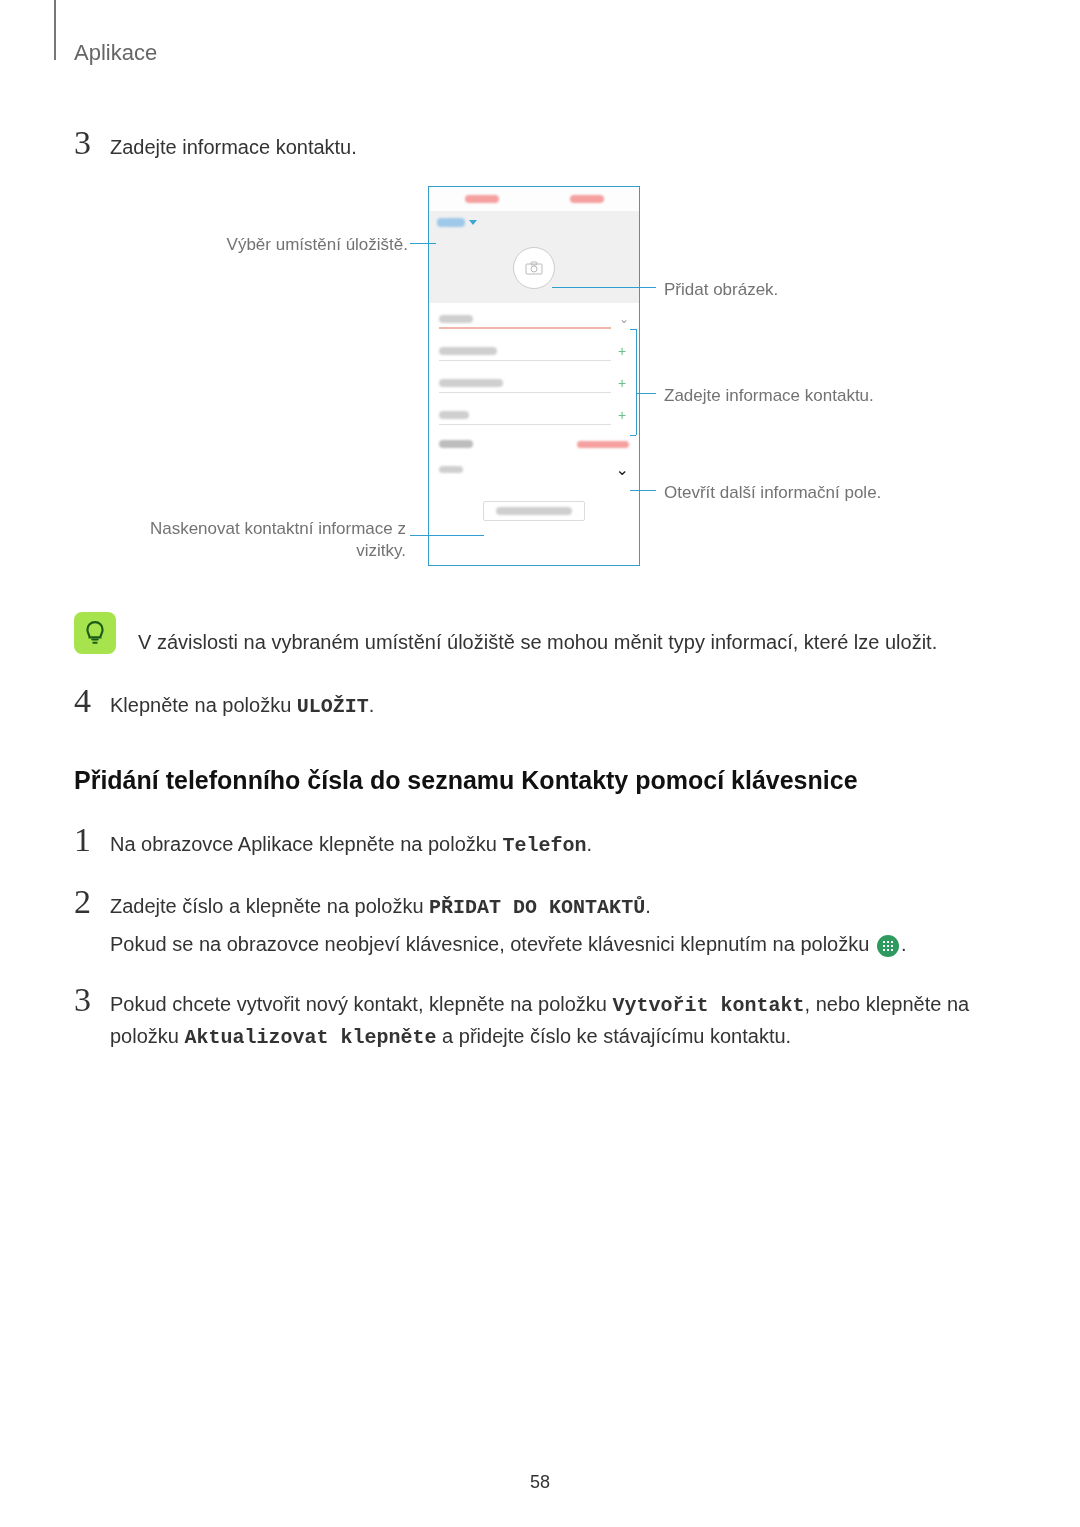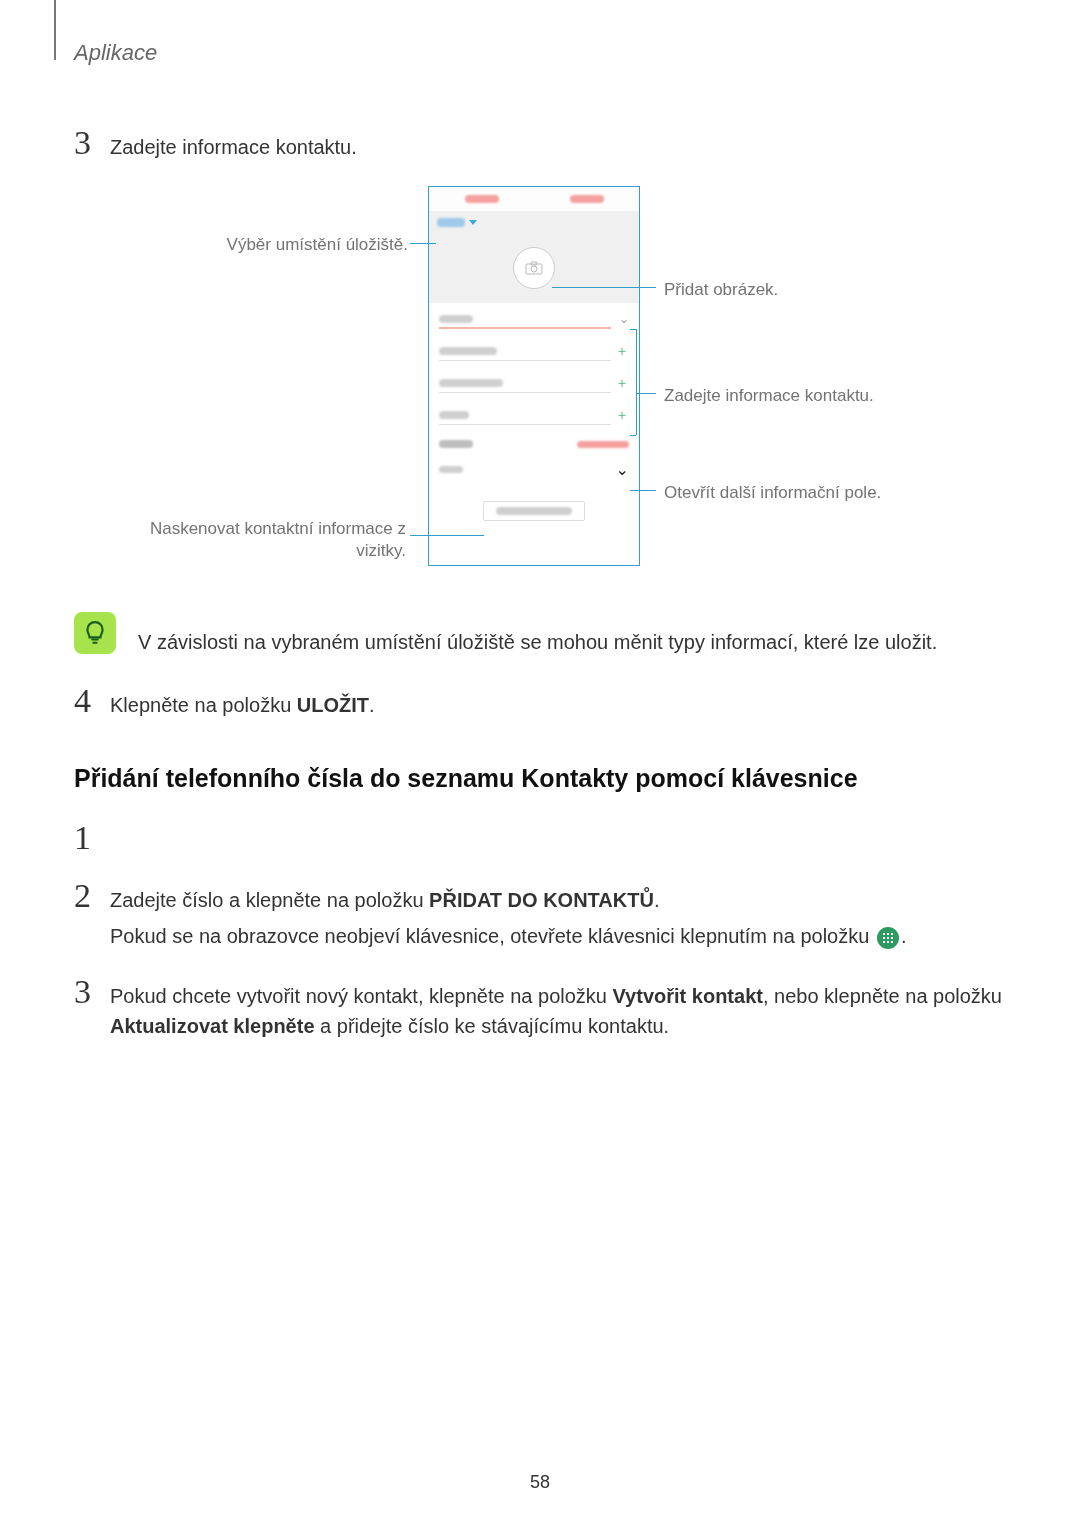--- a/index.html
+++ b/index.html
@@ -21,21 +21,20 @@
     left: 54px;
     top: 0;
     width: 2px;
     height: 60px;
     background: #777;
   }
   .section-title {
     font-size: 22px;
     color: #666;
     margin: 0 0 60px 0;
-    font-style: italic;
   }
 
   .step {
     display: flex;
     align-items: flex-start;
     margin-bottom: 24px;
   }
   .step .num {
     font-size: 34px;
     color: #333;
@@ -78,21 +77,21 @@
     color: #333;
   }
 
   .h2 {
     font-size: 25px;
     font-weight: bold;
     color: #111;
     margin: 44px 0 28px 0;
   }
 
-  .bold { font-weight: bold; }
+  .bold { font-weight: bold; font-family: Liberation Mono, monospace; }
 
   .keypad-icon {
     display: inline-block;
     width: 22px; height: 22px;
     border-radius: 50%;
     background: #2f9a5f;
     vertical-align: middle;
     position: relative;
     margin: 0 2px;
   }
@@ -378,20 +377,23 @@
     <div class="num">4</div>
     <div class="body">
       <span>Klepněte na položku </span><span class="bold">ULOŽIT</span><span>.</span>
     </div>
   </div>
 
   <div class="h2">Přidání telefonního čísla do seznamu Kontakty pomocí klávesnice</div>
 
   <div class="step">
     <div class="num">1</div>
+    <div class="body">
+      <span>Na obrazovce Aplikace klepněte na položku </span><span class="bold">Telefon</span><span>.</span>
+    </div>
   </div>
 
   <div class="step" style="margin-top:14px">
     <div class="num">2</div>
     <div class="body">
       <div>
         <span>Zadejte číslo a klepněte na položku </span><span class="bold">PŘIDAT DO KONTAKTŮ</span><span>.</span>
       </div>
       <div class="para">
         <span>Pokud se na obrazovce neobjeví klávesnice, otevřete klávesnici klepnutím na položku </span><span class="keypad-icon"></span><span>.</span>

